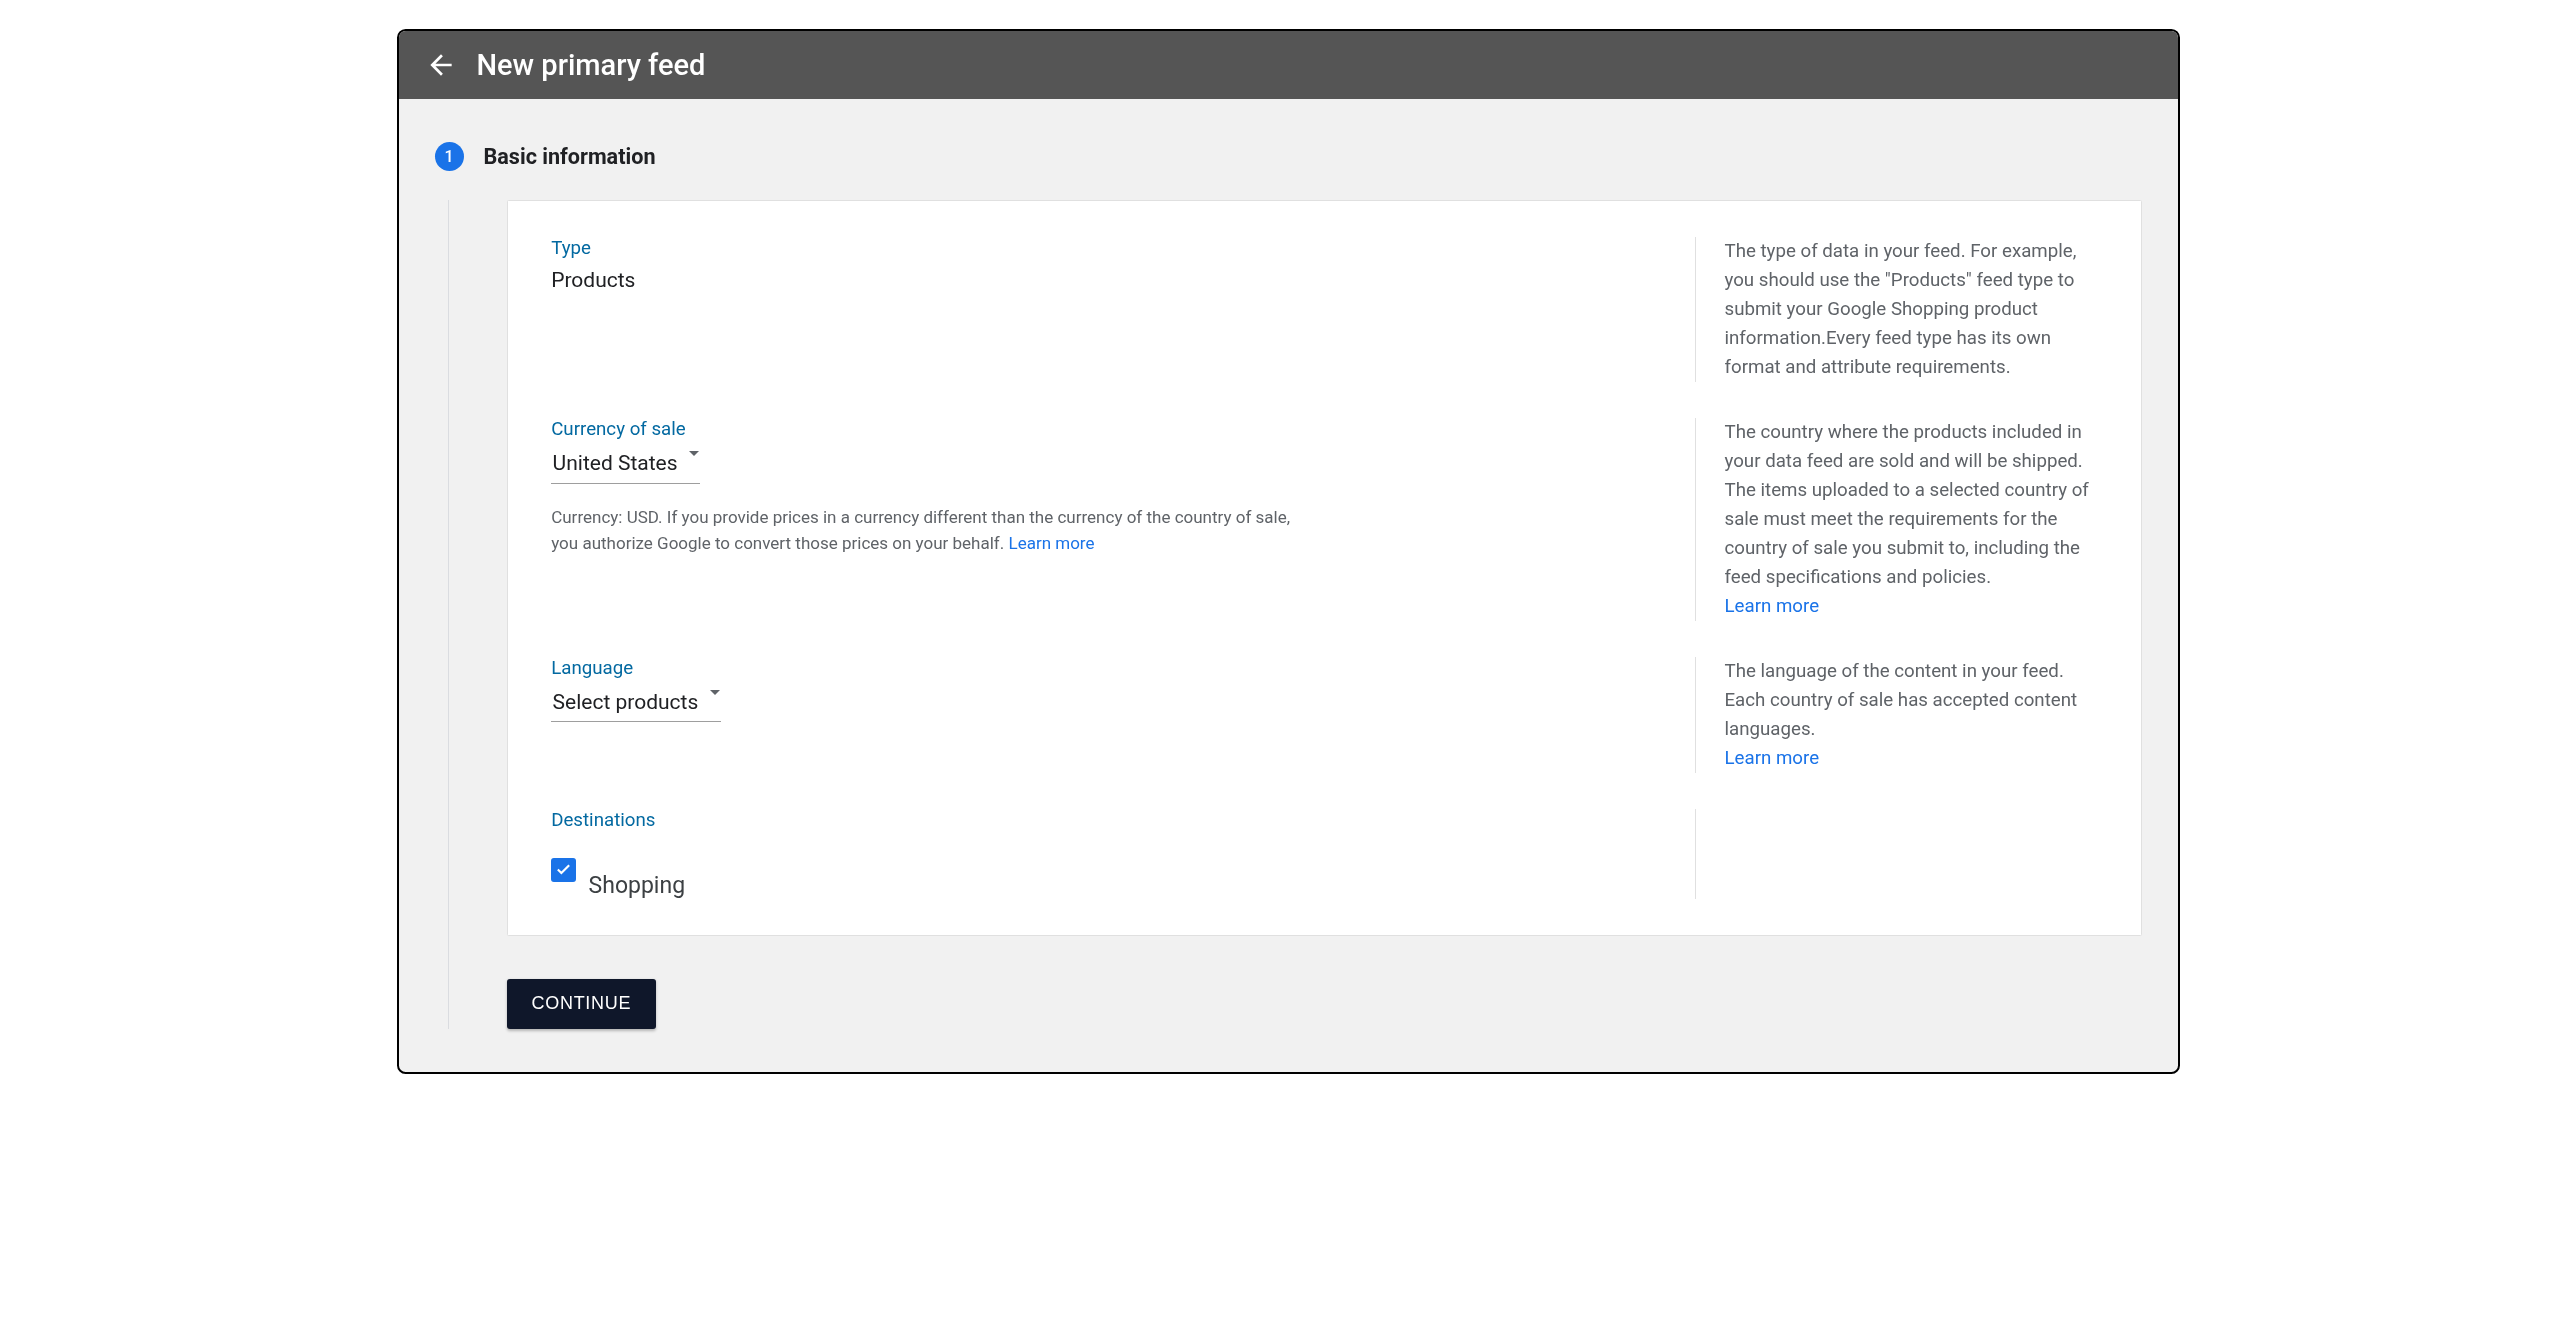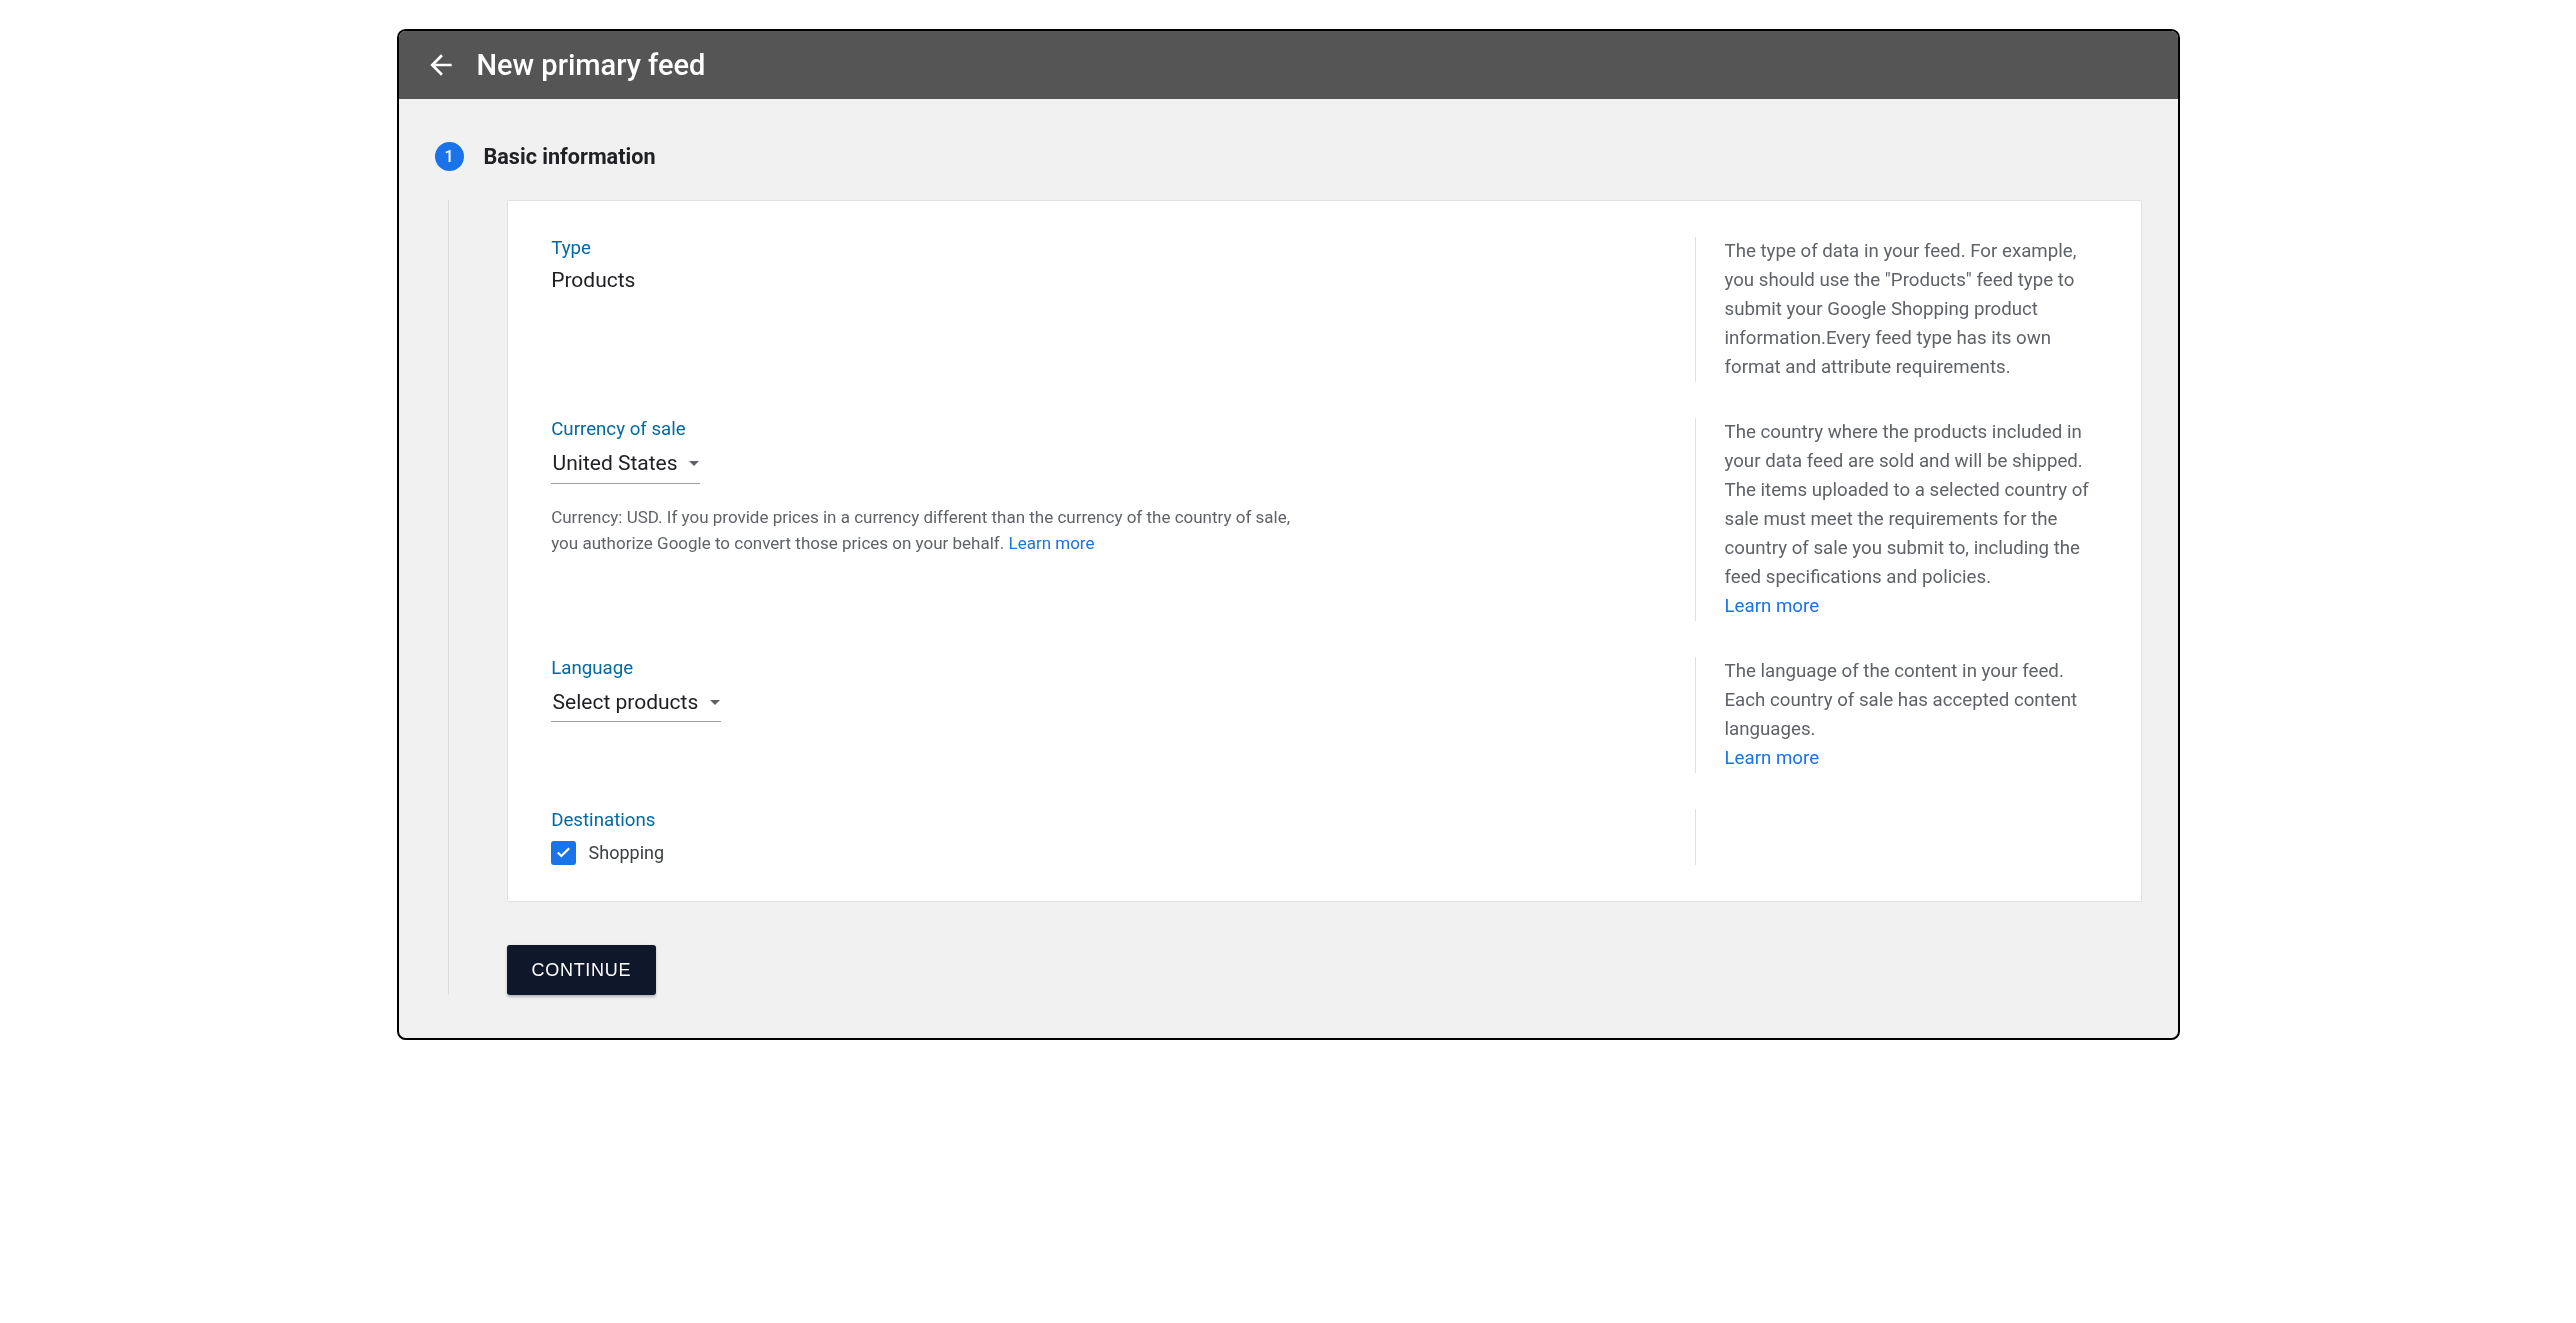--- a/index.html
+++ b/index.html
@@ -115,21 +115,21 @@
       color: #0369a1;
       font-size: 18.7px;
       margin-bottom: 8.6px;
     }
     .field-value {
       color: #202124;
       font-size: 21px;
     }
     .dropdown {
       display: inline-flex;
-      align-items: center;
+      align-items: flex-start;
       gap: 7.2px;
       border-bottom: 0.7px solid #9e9e9e;
       padding: 2.9px 1.4px 7.2px 1.4px;
       cursor: pointer;
       color: #202124;
       font-size: 21px;
     }
     .dropdown .chev {
       width: 0;
       height: 0;
@@ -167,21 +167,22 @@
     }
     .checkbox svg {
       width: 17px;
       height: 17px;
       fill: none;
       stroke: #fff;
       stroke-width: 3;
     }
     .checkbox-label {
       color: #3c4043;
-      font-size: 18px;
+      font-size: 23px;
+      margin-top: 31px;
     }
     .continue-btn {
       margin-top: 43px;
       background: #0f172a;
       color: #fff;
       border: none;
       border-radius: 2.9px;
       padding: 14.4px 24.4px;
       font-size: 18px;
       font-weight: 500;

